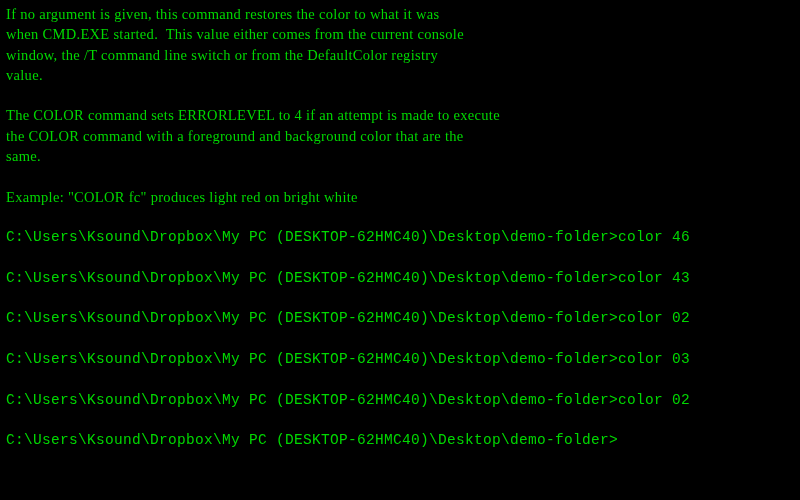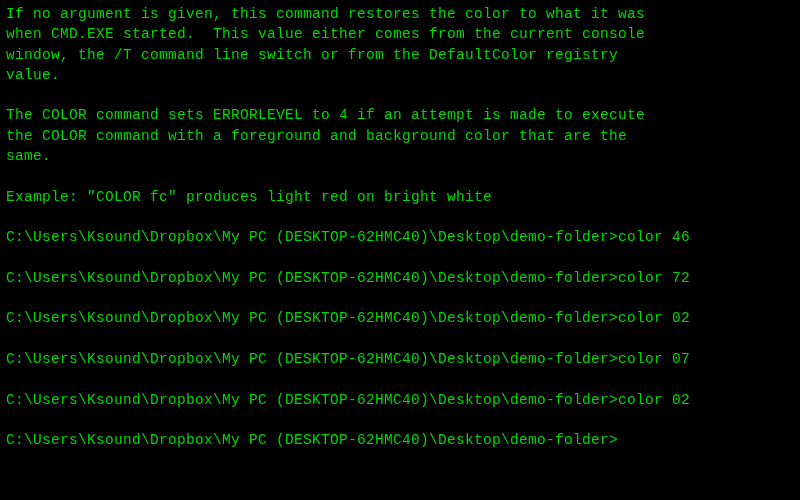--- a/index.html
+++ b/index.html
@@ -14,20 +14,21 @@
       font-family: 'Consolas', 'Courier New', monospace;
       font-size: 14.5px;
       color: #00d800;
       padding: 4px 6px;
       line-height: 1.4;
       overflow: hidden;
       letter-spacing: 0.3px;
     }
     .help-text {
       white-space: pre-wrap;
+      font-family: Liberation Serif, serif;
     }
     .spacer {
       height: 1.4em;
     }
     .cmd-line {
       white-space: pre;
     }
   </style>
 </head>
 <body>
@@ -39,21 +40,21 @@
 <div class="spacer"></div>
 <div class="help-text">The COLOR command sets ERRORLEVEL to 4 if an attempt is made to execute
 the COLOR command with a foreground and background color that are the
 same.</div>
 <div class="spacer"></div>
 <div class="help-text">Example: "COLOR fc" produces light red on bright white</div>
 <div class="spacer"></div>
 
 <div class="cmd-line"><span>C:\Users\Ksound\Dropbox\My PC (DESKTOP-62HMC40)\Desktop\demo-folder&gt;</span><span>color 46</span></div>
 <div class="spacer"></div>
-<div class="cmd-line"><span>C:\Users\Ksound\Dropbox\My PC (DESKTOP-62HMC40)\Desktop\demo-folder&gt;</span><span>color 72</span></div>
+<div class="cmd-line"><span>C:\Users\Ksound\Dropbox\My PC (DESKTOP-62HMC40)\Desktop\demo-folder&gt;</span><span>color 43</span></div>
 <div class="spacer"></div>
 <div class="cmd-line"><span>C:\Users\Ksound\Dropbox\My PC (DESKTOP-62HMC40)\Desktop\demo-folder&gt;</span><span>color 02</span></div>
 <div class="spacer"></div>
-<div class="cmd-line"><span>C:\Users\Ksound\Dropbox\My PC (DESKTOP-62HMC40)\Desktop\demo-folder&gt;</span><span>color 07</span></div>
+<div class="cmd-line"><span>C:\Users\Ksound\Dropbox\My PC (DESKTOP-62HMC40)\Desktop\demo-folder&gt;</span><span>color 03</span></div>
 <div class="spacer"></div>
 <div class="cmd-line"><span>C:\Users\Ksound\Dropbox\My PC (DESKTOP-62HMC40)\Desktop\demo-folder&gt;</span><span>color 02</span></div>
 <div class="spacer"></div>
 <div class="cmd-line"><span>C:\Users\Ksound\Dropbox\My PC (DESKTOP-62HMC40)\Desktop\demo-folder&gt;</span></div>
 
 </body></html>

